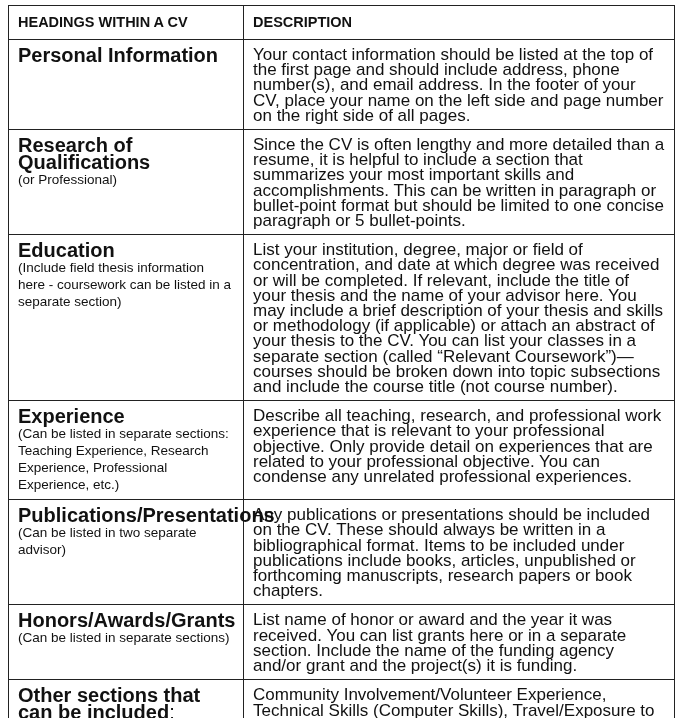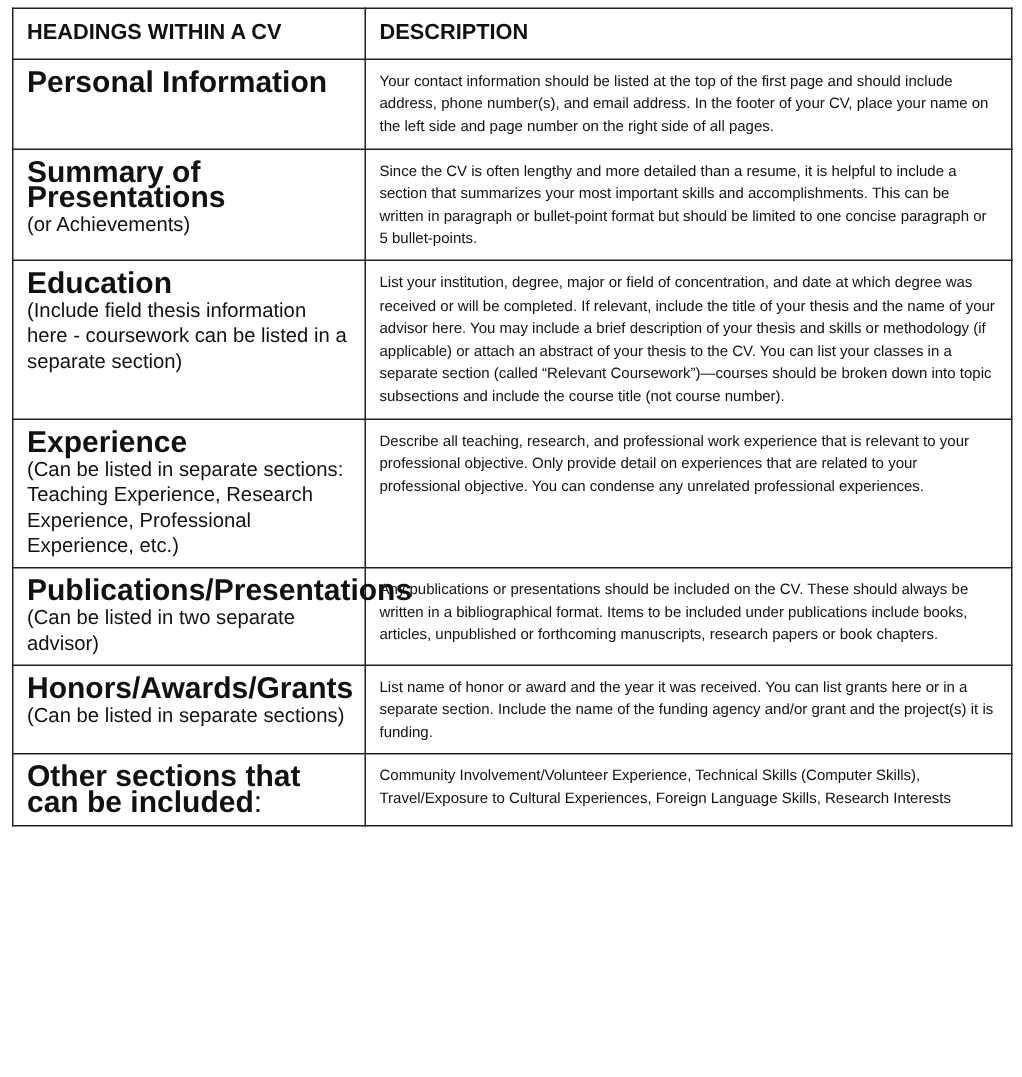--- a/index.html
+++ b/index.html
@@ -42,21 +42,21 @@
       font-size: 20px;
       line-height: 17px;
     }
     .sub {
       font-size: 13.5px;
       line-height: 17px;
       font-weight: normal;
     }
     .colon { font-weight: normal; }
     td.desc {
-      font-size: 10px;
+      font-size: 17px;
       line-height: 15.2px;
       padding-left: 8px;
       padding-right: 6px;
     }
   </style>
 </head>
 <body>
 
 <table class="cv-table">
   <colgroup>
@@ -71,22 +71,22 @@
   </thead>
   <tbody>
     <tr>
       <td>
         <div class="heading">Personal Information</div>
       </td>
       <td class="desc">Your contact information should be listed at the top of the first page and should include address, phone number(s), and email address. In the footer of your CV, place your name on the left side and page number on the right side of all pages.</td>
     </tr>
     <tr>
       <td>
-        <div class="heading">Summary of Presentations</div>
-        <div class="sub">(or Achievements)</div>
+        <div class="heading">Research of Qualifications</div>
+        <div class="sub">(or Professional)</div>
       </td>
       <td class="desc">Since the CV is often lengthy and more detailed than a resume, it is helpful to include a section that summarizes your most important skills and accomplishments. This can be written in paragraph or bullet-point format but should be limited to one concise paragraph or 5 bullet-points.</td>
     </tr>
     <tr>
       <td>
         <div class="heading">Education</div>
         <div class="sub">(Include field thesis information here - coursework can be listed in a separate section)</div>
       </td>
       <td class="desc">List your institution, degree, major or field of concentration, and date at which degree was received or will be completed. If relevant, include the title of your thesis and the name of your advisor here. You may include a brief description of your thesis and skills or methodology (if applicable) or attach an abstract of your thesis to the CV. You can list your classes in a separate section (called “Relevant Coursework”)—courses should be broken down into topic subsections and include the course title (not course number).</td>
     </tr>

